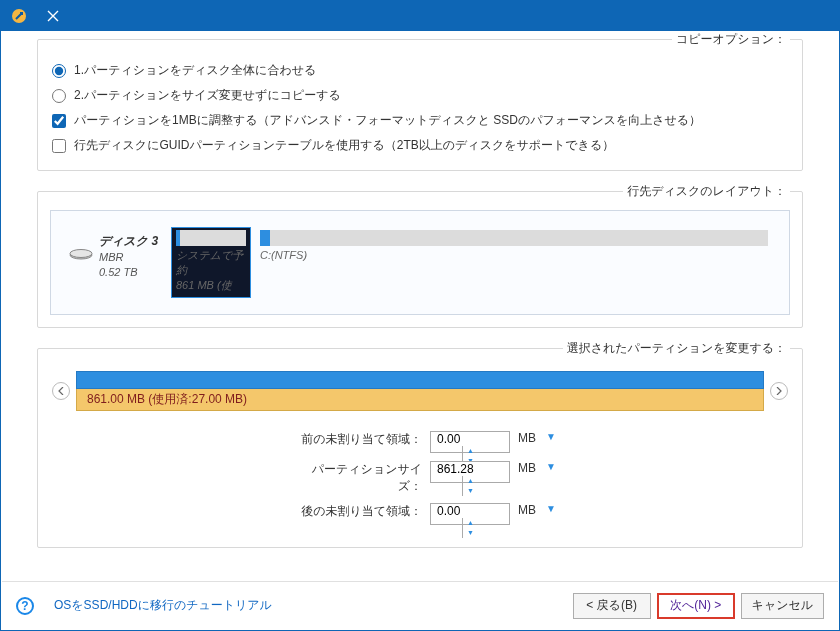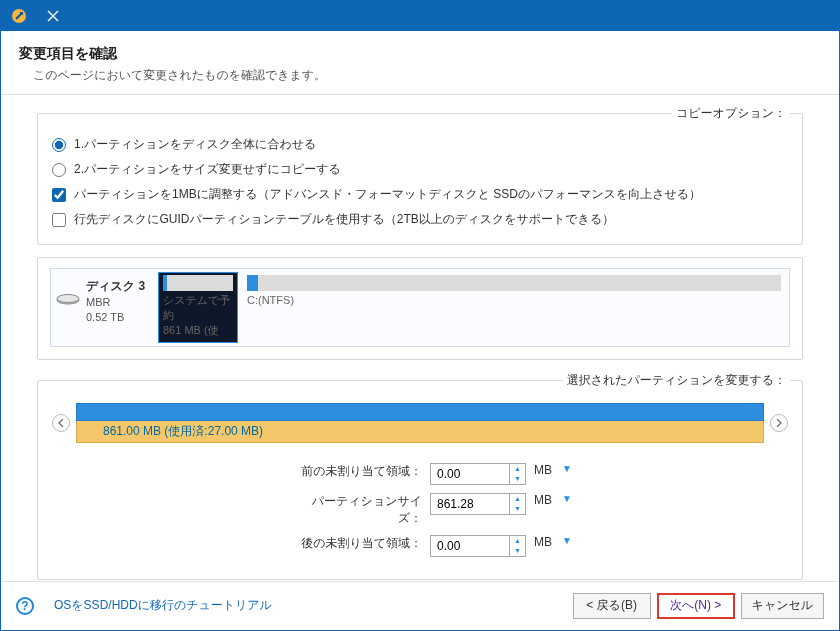--- a/index.html
+++ b/index.html
@@ -9,41 +9,41 @@
   .titlebar .title { font-size: 13px; flex: 1; }
   .titlebar .close { width: 40px; height: 30px; display:flex; align-items:center; justify-content:center; cursor:pointer; margin-right:-10px;}
   .header { padding: 14px 18px 10px; border-bottom: 1px solid #e0e0e0; margin: 0 0 10px 0;}
   .header h1 { font-size: 14px; font-weight: bold; color:#222; }
   .header p { font-size: 12px; color: #555; margin-top: 4px; padding-left: 14px; }
   .content { padding: 0 36px; }
   fieldset { border: 1px solid #d8d8d8; border-radius: 2px; margin-bottom: 12px; padding: 10px 12px 12px; position:relative;}
   legend { font-size: 12px; color: #333; padding: 0 4px; text-align: right; }
   .option-row { display: flex; align-items: center; padding: 4px 2px; font-size: 12px; color:#333;}
   .option-row input[type="radio"], .option-row input[type="checkbox"] { margin-right: 8px; accent-color:#0e66b5; width:14px; height:14px;}
-  .disk-layout-body { display:flex; border:1px solid #cfd8e4; background:#fafcff; padding:3px; gap:4px; }
+  .disk-layout-body { display:flex; border:1px solid #cfd8e4; background:#fafcff; padding:16px; gap:4px;font-style:italic; }
   .disk-info { width:100px; display:flex; gap:6px; padding:6px 2px 2px 2px;}
   .disk-info .hdd-icon { width:24px; padding-top:16px;}
   .disk-info .txt { font-size:11px; line-height:1.4; color:#555;}
   .disk-info .txt .dname{ font-weight:bold; color:#333; font-size:12px;}
   .part-block { border:1px solid transparent; padding:2px 4px 4px; font-size:11px; color:#666; line-height:1.35;}
   .part-block .bar{ height:16px; background:#dcdcdc; margin-bottom:2px; position:relative;}
   .part-block .bar::before{content:"";position:absolute;left:0;top:0;bottom:0;width:var(--w,2%);background:#2d8ee0;}
   .part-selected{ border:1px solid #2d8ee0; background:#0f172a;}
   .part-a{ width:80px;}
   .part-b{ flex:1;}
   .sel-part-body{ padding:4px 2px 10px; position:relative;}
   .sel-bar-wrap{ display:flex; align-items:center; gap:6px;}
   .arrow-btn{ width:18px;height:18px;border:1px solid #bbb;border-radius:50%;display:flex;align-items:center;justify-content:center;font-size:10px;color:#666;background:#fff;cursor:pointer;}
   .sel-bar{ flex:1; }
   .sel-bar .top{height:18px;background:#2d8ee0;border:1px solid #2479c4;}
-  .sel-bar .bottom{height:22px;background:#f4c76b;border:1px solid #d4a948;border-top:none;display:flex;align-items:center;padding-left:26px;font-size:12px;color:#0369a1;}
+  .sel-bar .bottom{height:22px;background:#f4c76b;border:1px solid #d4a948;border-top:none;display:flex;align-items:center;padding-left:10px;font-size:12px;color:#7f1d1d;}
   .size-form{ display:flex; flex-direction:column; gap:8px; align-items:flex-start; margin:20px 0 0 240px;}
   .size-row{ display:flex; gap:8px;}
   .size-row label{ width:130px; text-align:right; color:#333; font-size:12px;}
-  .spinbox{ display:flex; align-items:center; border:1px solid #aaa; height:22px; background:#fff;}
+  .spinbox{ display:flex; align-items:center; border:1px solid #aaa; height:22px; background:#fff;flex-direction:column;}
   .spinbox input{ border:none; width:78px; height:20px; padding:0 6px; font-size:12px; outline:none;}
   .spinbox .sp{ display:flex; flex-direction:column; width:16px;}
   .spinbox .sp span{ height:10px; border-left:1px solid #aaa; display:flex; align-items:center; justify-content:center; font-size:7px; color:#2d8ee0; cursor:pointer;}
   .unit{ color:#333;}
   .unit-dd{ color:#2d8ee0; cursor:pointer; font-size:10px; padding-left:2px;}
   .footer{ position:absolute; left:1px; right:1px; bottom:1px; height:48px; border-top:1px solid #e0e0e0; display:flex; align-items:center; padding:0 14px; background:#fff;}
   .help-link{ display:flex; align-items:center; gap:6px; color:#1067c2; font-size:12px;}
   .help-link a{ color:#1067c2; cursor:pointer;margin-left:14px;}
   .help-icon{width:18px;height:18px;border:2px solid #1a87e8;border-radius:50%;display:flex;align-items:center;justify-content:center;color:#1a87e8;font-weight:bold;font-size:12px;}
   .footer .gap{flex:1;}
@@ -63,24 +63,20 @@
       </svg>
   </span>
   <div class="close">
     <svg width="12" height="12" viewBox="0 0 12 12">
         <path d="M1 1 L11 11 M11 1 L1 11" stroke="#fff" stroke-width="1.4"></path>
       </svg>
   </div>
 </div>
 
 <div class="wrap">
-  <div class="header">
-    <h1>変更項目を確認</h1>
-    <p>このページにおいて変更されたものを確認できます。</p>
-  </div>
 
   <div class="content">
     <fieldset>
       <legend>コピーオプション：</legend>
       <label class="option-row">
         <input type="radio" name="copy" checked="" style="">
         <span>1.パーティションをディスク全体に合わせる</span>
       </label>
       <label class="option-row">
         <input type="radio" name="copy" style="">
@@ -90,20 +86,21 @@
         <input type="checkbox" checked="" style="">
         <span>パーティションを1MBに調整する（アドバンスド・フォーマットディスクと SSDのパフォーマンスを向上させる）</span>
       </label>
       <label class="option-row">
         <input type="checkbox" style="">
         <span>行先ディスクにGUIDパーティションテーブルを使用する（2TB以上のディスクをサポートできる）</span>
       </label>
     </fieldset>
 
     <fieldset>
+      <legend>行先ディスクのレイアウト：</legend>
       <div class="disk-layout-body">
         <div class="disk-info">
           <div class="hdd-icon">
             <svg width="24" height="12" viewBox="0 0 24 12">
                 <ellipse cx="12" cy="6" rx="11" ry="4" fill="#c8c8c8" stroke="#888"></ellipse>
                 <ellipse cx="12" cy="4.5" rx="11" ry="4" fill="#e6e6e6" stroke="#888"></ellipse>
               </svg>
           </div>
           <div class="txt">
             <div class="dname">ディスク 3</div>

